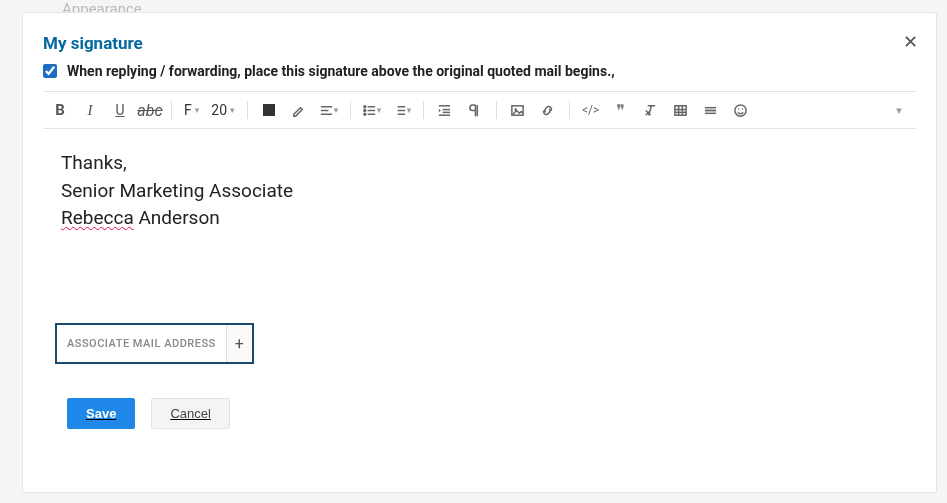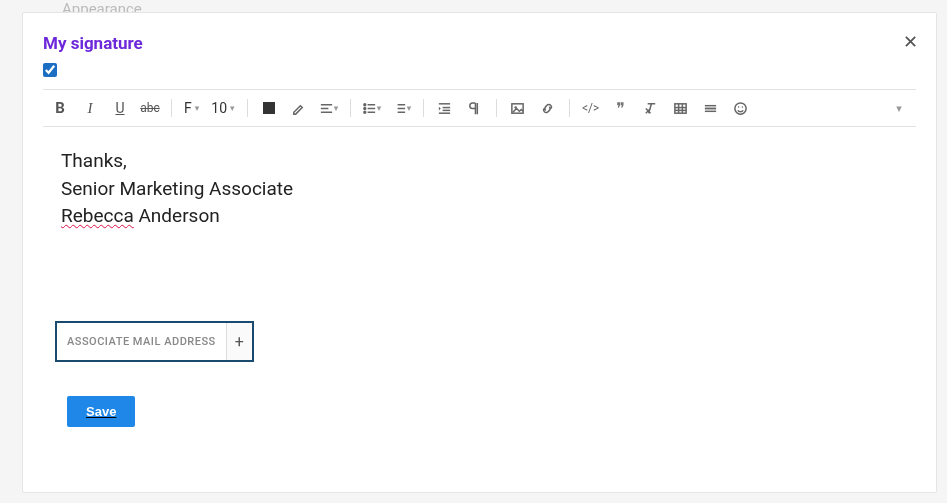--- a/index.html
+++ b/index.html
@@ -1,20 +1,20 @@
 <!DOCTYPE html>
 <html><head>
   <meta charset="utf-8">
   <style>
     * { box-sizing: border-box; margin: 0; padding: 0; }
     body { font-family: -apple-system, BlinkMacSystemFont, "Segoe UI", Roboto, Arial, sans-serif; background: #f5f5f5; width: 947px; height: 503px; overflow: hidden; position: relative; }
     .bg-text { position: absolute; top: 0; left: 42px; color: #bbb; font-size: 15px; margin-left: 20px; }
     .modal { position: absolute; top: 12px; left: 22px; right: 10px; bottom: 10px; background: #fff; border: 1px solid #e5e5e5; border-radius: 2px; padding: 20px 20px 20px 20px; }
     .close-x { position: absolute; top: 18px; right: 18px; font-size: 18px; color: #555; cursor: pointer; font-weight: 300; }
-    .title { font-size: 17px; font-weight: 700; color: #6d28d9; margin-bottom: 10px; }
+    .title { font-size: 17px; font-weight: 700; color: #0369a1; margin-bottom: 10px; }
     .checkbox-row { display: flex; align-items: center; gap: 10px; margin-bottom: 12px; }
     .checkbox-row input[type="checkbox"] { width: 14px; height: 14px; accent-color: #1b6ec2; }
     .checkbox-row label { font-size: 14px; font-weight: 700; color: #222; }
     .toolbar { border-top: 1px solid #e2e2e2; border-bottom: 1px solid #e2e2e2; padding: 6px 4px; display: flex; align-items: center; gap: 4px; flex-wrap: nowrap; }
     .tb-btn { width: 26px; height: 24px; display: inline-flex; align-items: center; justify-content: center; color: #555; cursor: pointer; font-size: 14px; }
     .tb-btn svg { width: 15px; height: 15px; fill: none; stroke: #666; stroke-width: 1.6; }
     .tb-sep { width: 1px; height: 18px; background: #ddd; margin: 0 4px; }
     .tb-text { font-size: 14px; color: #333; padding: 0 4px; cursor: pointer; display: inline-flex; align-items: center; gap: 3px; }
     .tb-caret { font-size: 9px; color: #999; }
     .tb-spacer { flex: 1; }
@@ -23,34 +23,35 @@
     .assoc-wrap { display: inline-flex; border: 2px solid #1a4a6e; margin-left: 12px; margin-top: 4px; }
     .assoc-label { padding: 12px 10px; font-size: 11px; letter-spacing: 0.5px; color: #888; font-weight: 500; }
     .assoc-plus { width: 26px; border-left: 1px solid #ddd; display: inline-flex; align-items: center; justify-content: center; color: #555; font-size: 16px; cursor: pointer; background: #fafafa; }
     .button-row { margin-top: 34px; margin-left: 24px; display: flex; gap: 16px; text-decoration: underline; }
     .btn { min-width: 68px; padding: 7px 18px; font-size: 13px; border-radius: 2px; cursor: pointer; border: 1px solid transparent; font-weight: 600; }
     .btn-primary { background: #1f87e8; color: #fff; }
     .btn-secondary { background: #f4f4f4; color: #444; border-color: #e3e3e3; font-weight: 400; }
     .bold-glyph { font-weight: 700; font-size: 15px; }
     .italic-glyph { font-style: italic; font-family: Georgia, serif; font-size: 15px; }
     .under-glyph { text-decoration: underline; font-size: 14px; }
-    .strike-glyph { text-decoration: line-through; font-size: 12px; }
+    .strike-glyph { text-decoration: line-through; font-size: 16px; font-style: italic; }
     .color-square { width: 12px; height: 12px; background: #333; display: inline-block; }
   </style>
 </head>
 <body>
 
 <div class="bg-text">Appearance</div>
 
 <div class="modal">
   <div class="close-x">✕</div>
   <div class="title">My signature</div>
 
   <div class="checkbox-row">
     <input type="checkbox" checked="" style="">
+    <label>When replying / forwarding, place this signature above the original quoted mail begins.,</label>
   </div>
 
   <div class="toolbar">
     <span class="tb-btn">
         <span class="bold-glyph">B</span>
       </span>
     <span class="tb-btn">
         <span class="italic-glyph">I</span>
       </span>
     <span class="tb-btn">
@@ -58,21 +59,21 @@
       </span>
     <span class="tb-btn">
         <span class="strike-glyph">abc</span>
       </span>
     <span class="tb-sep"></span>
     <span class="tb-text">
         <span>F</span>
         <span class="tb-caret">▾</span>
       </span>
     <span class="tb-text">
-        <span>10</span>
+        <span>20</span>
         <span class="tb-caret">▾</span>
       </span>
     <span class="tb-sep"></span>
     <span class="tb-btn">
         <span class="color-square"></span>
       </span>
     <span class="tb-btn">
       <svg viewBox="0 0 16 16">
           <path d="M3 12 L10 5 L12 7 L5 14 L3 14 Z"></path>
         </svg>
@@ -177,14 +178,15 @@
     <div><span class="wavy-red">Rebecca</span><span> Anderson</span></div>
   </div>
 
   <div class="assoc-wrap">
     <span class="assoc-label">ASSOCIATE MAIL ADDRESS</span>
     <span class="assoc-plus">+</span>
   </div>
 
   <div class="button-row">
     <button class="btn btn-primary">Save</button>
+    <button class="btn btn-secondary">Cancel</button>
   </div>
 </div>
 
 </body></html>

